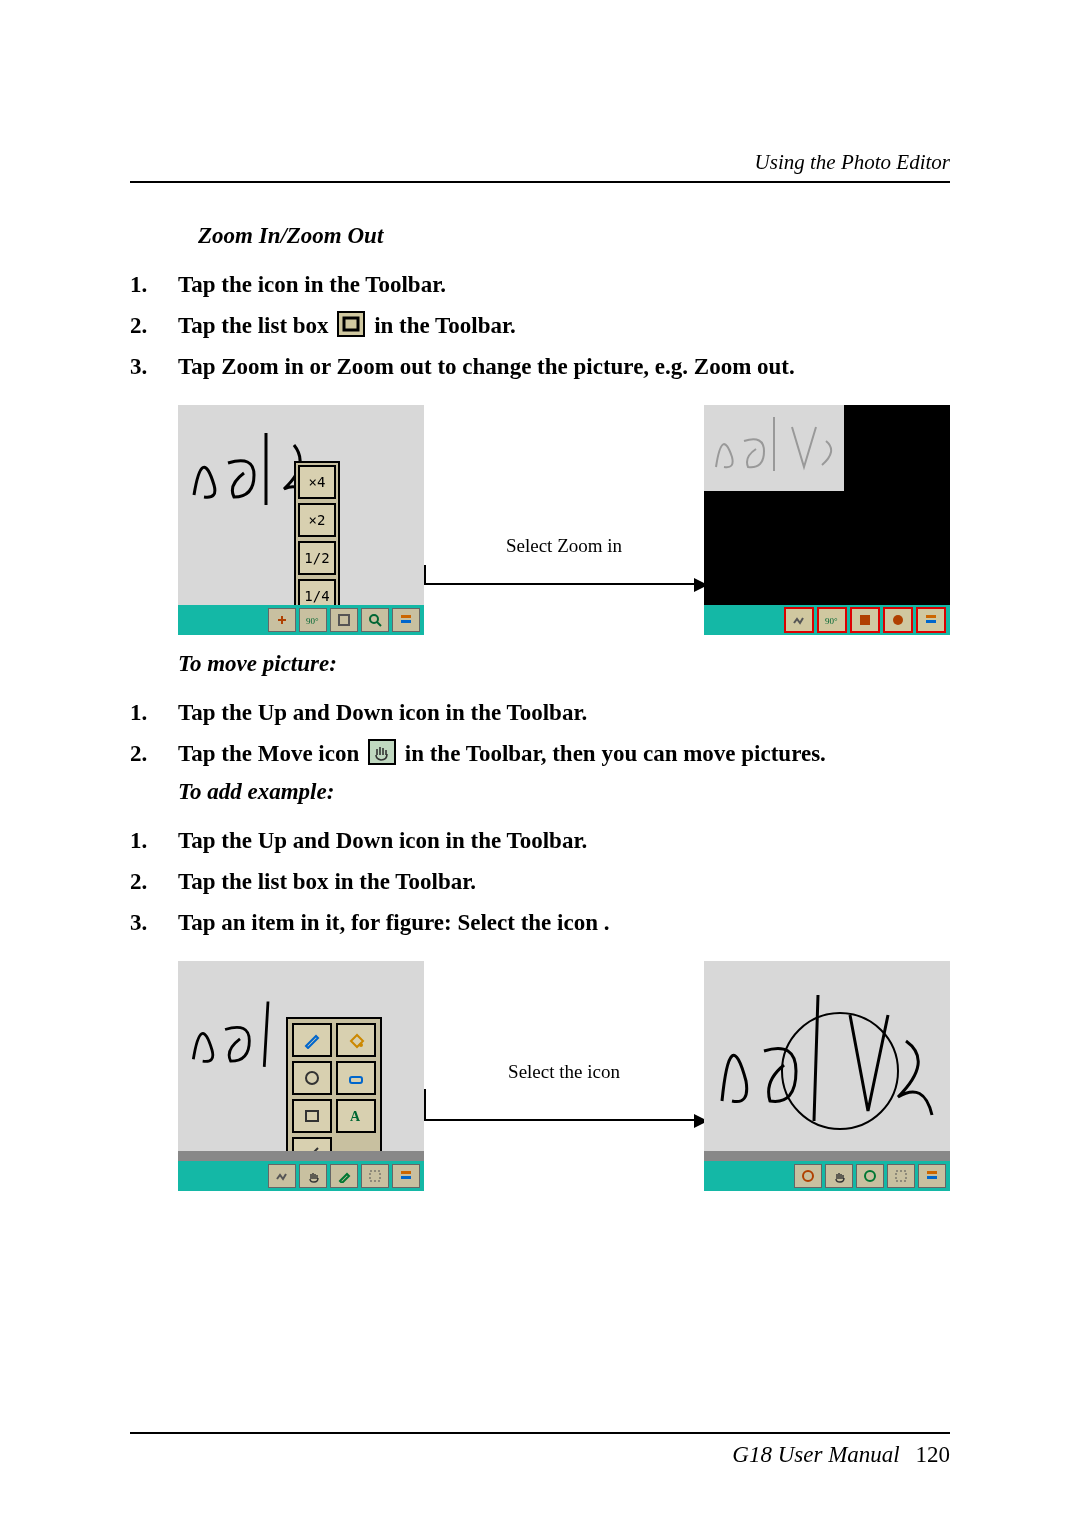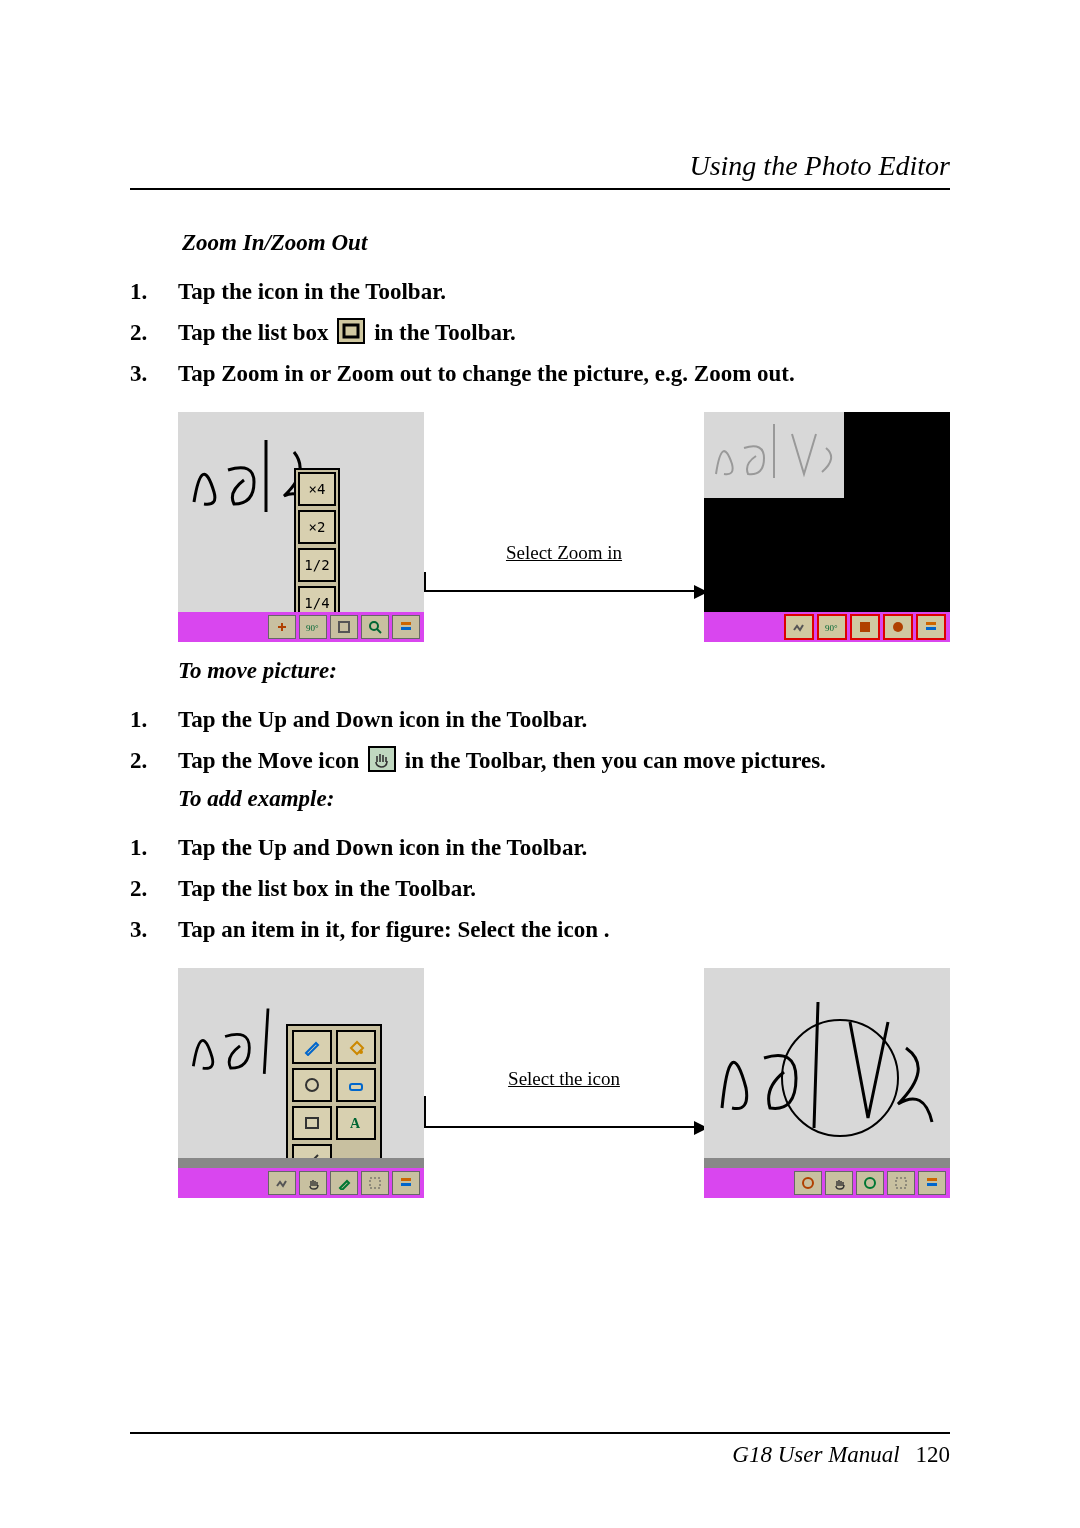--- a/index.html
+++ b/index.html
@@ -10,33 +10,33 @@
     height: 1528px;
     position: relative;
     color: #000;
   }
   .page {
     padding: 150px 130px 80px 130px;
   }
   .header-title {
     text-align: right;
     font-style: italic;
-    font-size: 28px;
+    font-size: 21px;
     margin-bottom: 6px;
   }
   .header-rule {
     border: none;
     border-top: 2px solid #000;
     margin: 0 0 40px 0;
   }
   .section-title {
     font-weight: bold;
     font-style: italic;
     font-size: 23px;
-    margin: 20px 0 18px 52px;
+    margin: 20px 0 18px 68px;
   }
   ol.num-list {
     list-style: none;
     padding: 0;
     margin: 0 0 0 0;
   }
   ol.num-list li {
     font-weight: bold;
     font-size: 23px;
     line-height: 1.6;
@@ -87,21 +87,21 @@
     background: #d8d8d8;
   }
   .toolbar {
     position: absolute;
     left: 0; right: 0; bottom: 0;
     height: 30px;
     display: flex;
     align-items: center;
     padding: 0 4px;
     gap: 3px;
-    background: #d946ef;
+    background: #14b8a6;
   }
   .tbtn {
     width: 26px;
     height: 22px;
     background: #c8c0a0;
     border: 1px solid #666;
     display:flex;
     align-items:center;
     justify-content:center;
   }
@@ -115,21 +115,20 @@
     position: relative;
     height:230px;
   }
   .arrow-label {
     position:absolute;
     left:50%;
     transform:translateX(-50%);
     font-size:19px;
     white-space:nowrap;
     top:130px;
-    text-decoration:underline;
   }
   .arrow-line {
     position:absolute;
     left:0; right:-2px;
     top:178px;
     height:0;
     border-top:2px solid #000;
   }
   .arrow-line::after{
     content:"";

